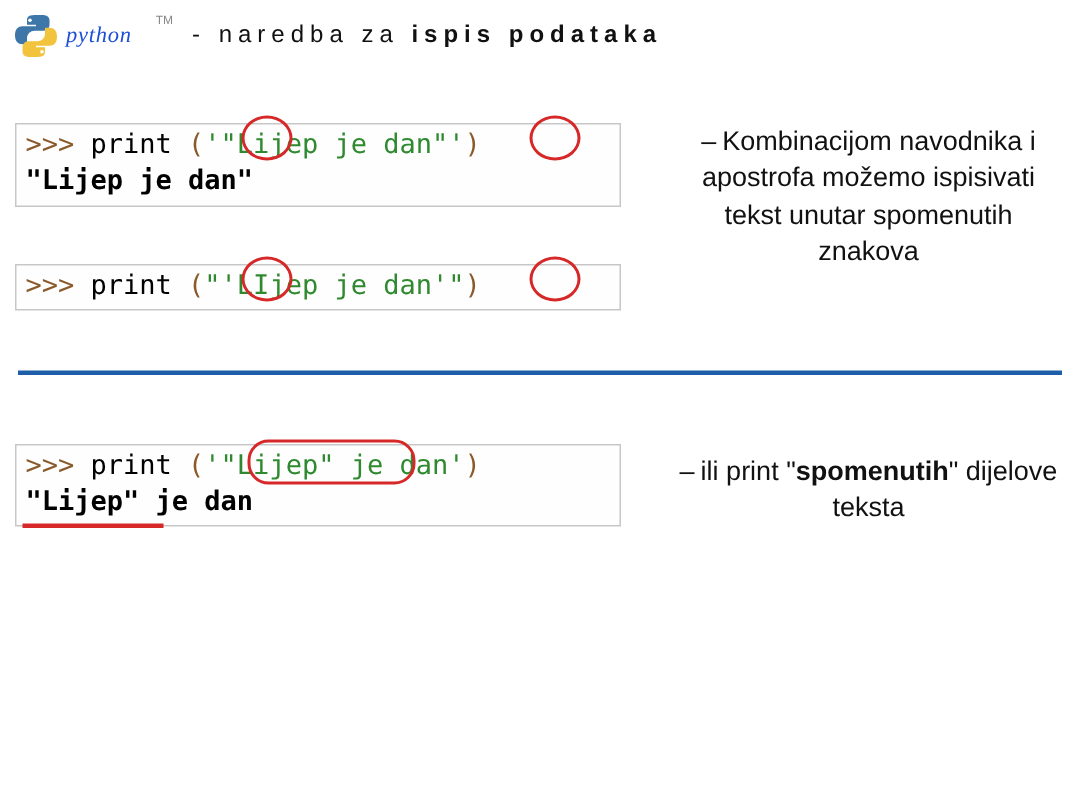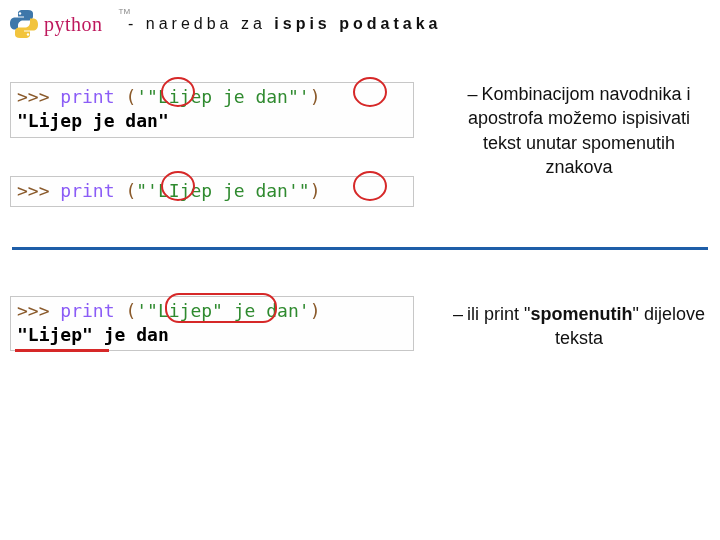--- a/index.html
+++ b/index.html
@@ -20,22 +20,23 @@
   .py-logo {
     width: 110px;
     height: 36px;
     display: flex;
     align-items: center;
     gap: 4px;
   }
   .py-logo svg { width: 32px; height: 32px; flex: 0 0 32px; }
   .py-word {
     font-family: Georgia, 'Times New Roman', serif;
-    font-size: 20px;
-    color: #be185d;
+    font-style: italic;
+    font-size: 15px;
+    color: #1d4ed8;
     letter-spacing: 0.5px;
   }
   .py-tm { font-size: 8px; color: #888; vertical-align: top; position: relative; top: -6px; left: 16px; }
   .title {
     font-size: 16px;
     letter-spacing: 4px;
     color: #111;
     font-weight: 400;
   }
   .title .bold { font-weight: 700; }
@@ -56,21 +57,21 @@
     border: 1px solid #c7c7c7;
     background: #fefefe;
     padding: 2px 6px 3px 6px;
     font-family: "Consolas", "DejaVu Sans Mono", monospace;
     font-size: 18px;
     line-height: 1.35;
     position: relative;
     width: 404px;
   }
   .t-brown  { color: #8a5a2b; }
-  .t-purple { color: #8b5cf6; }
+  .t-purple { color: #000000; }
   .t-green  { color: #2f8a2f; }
   .t-blue   { color: #1a2fff; font-weight: 700; }
   .t-black  { color: #000000; font-weight: 700; }
 
   
   .oval, .roundrect {
     position: absolute;
     border: 2px solid #d62828;
     pointer-events: none;
   }

